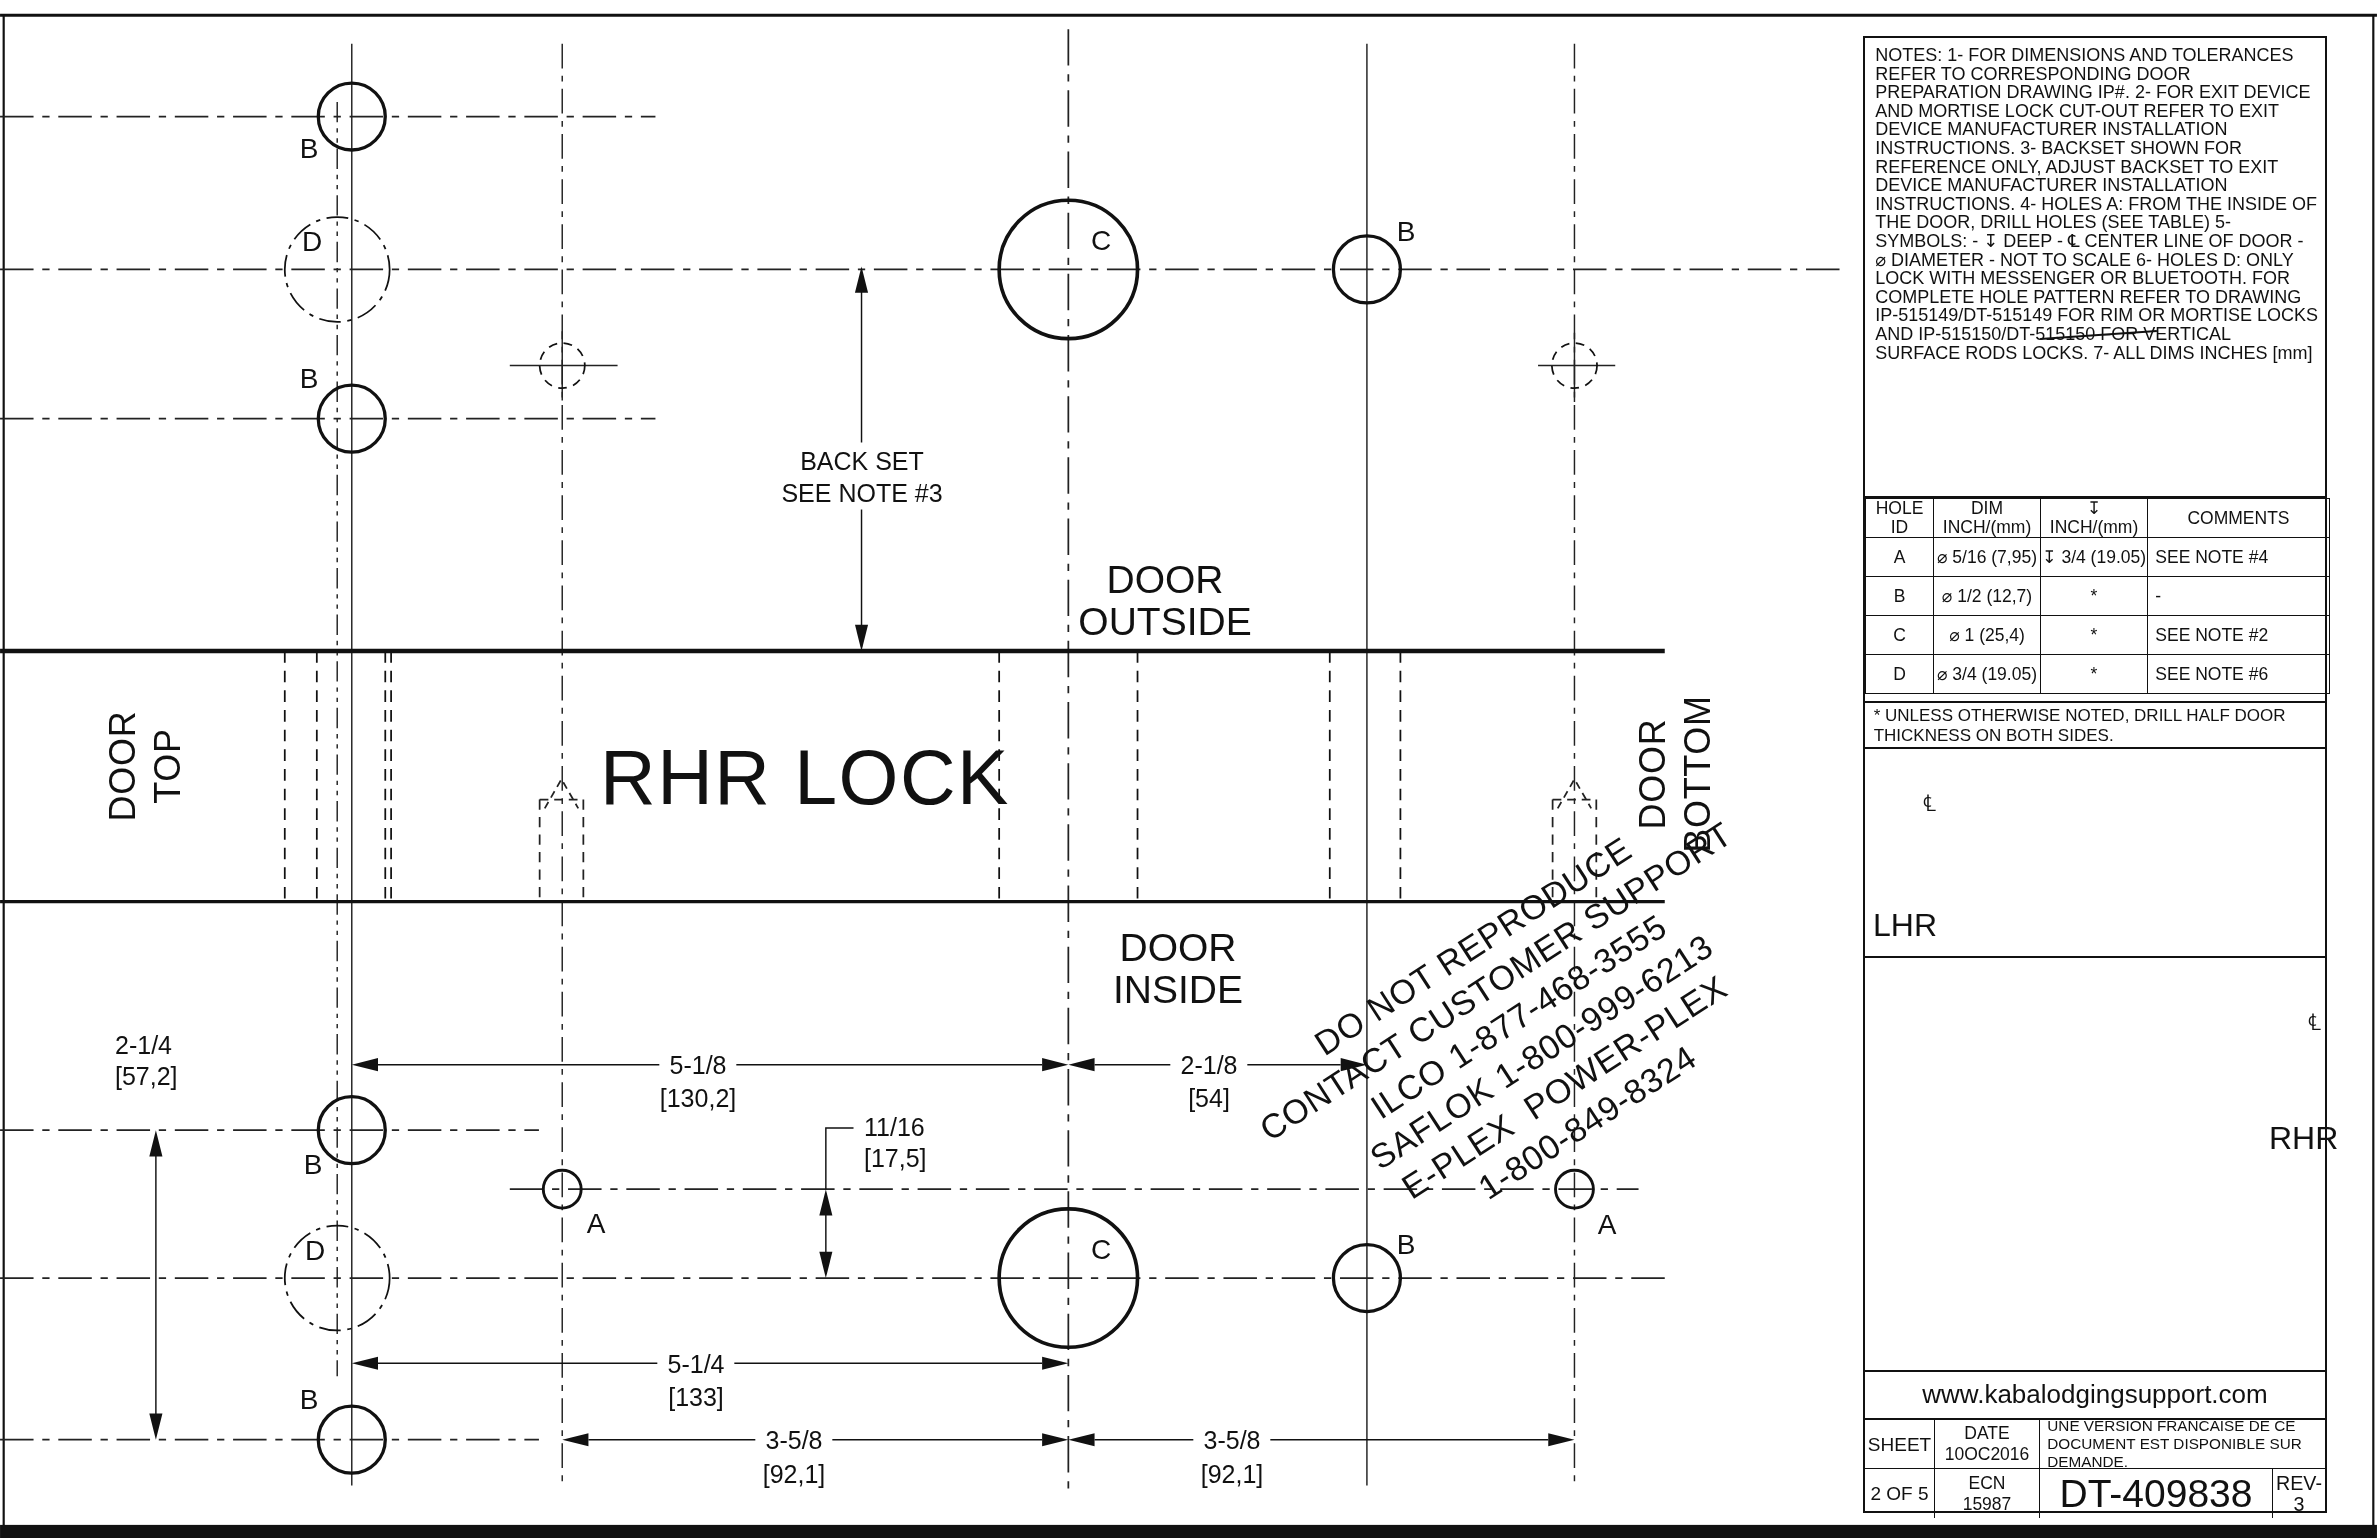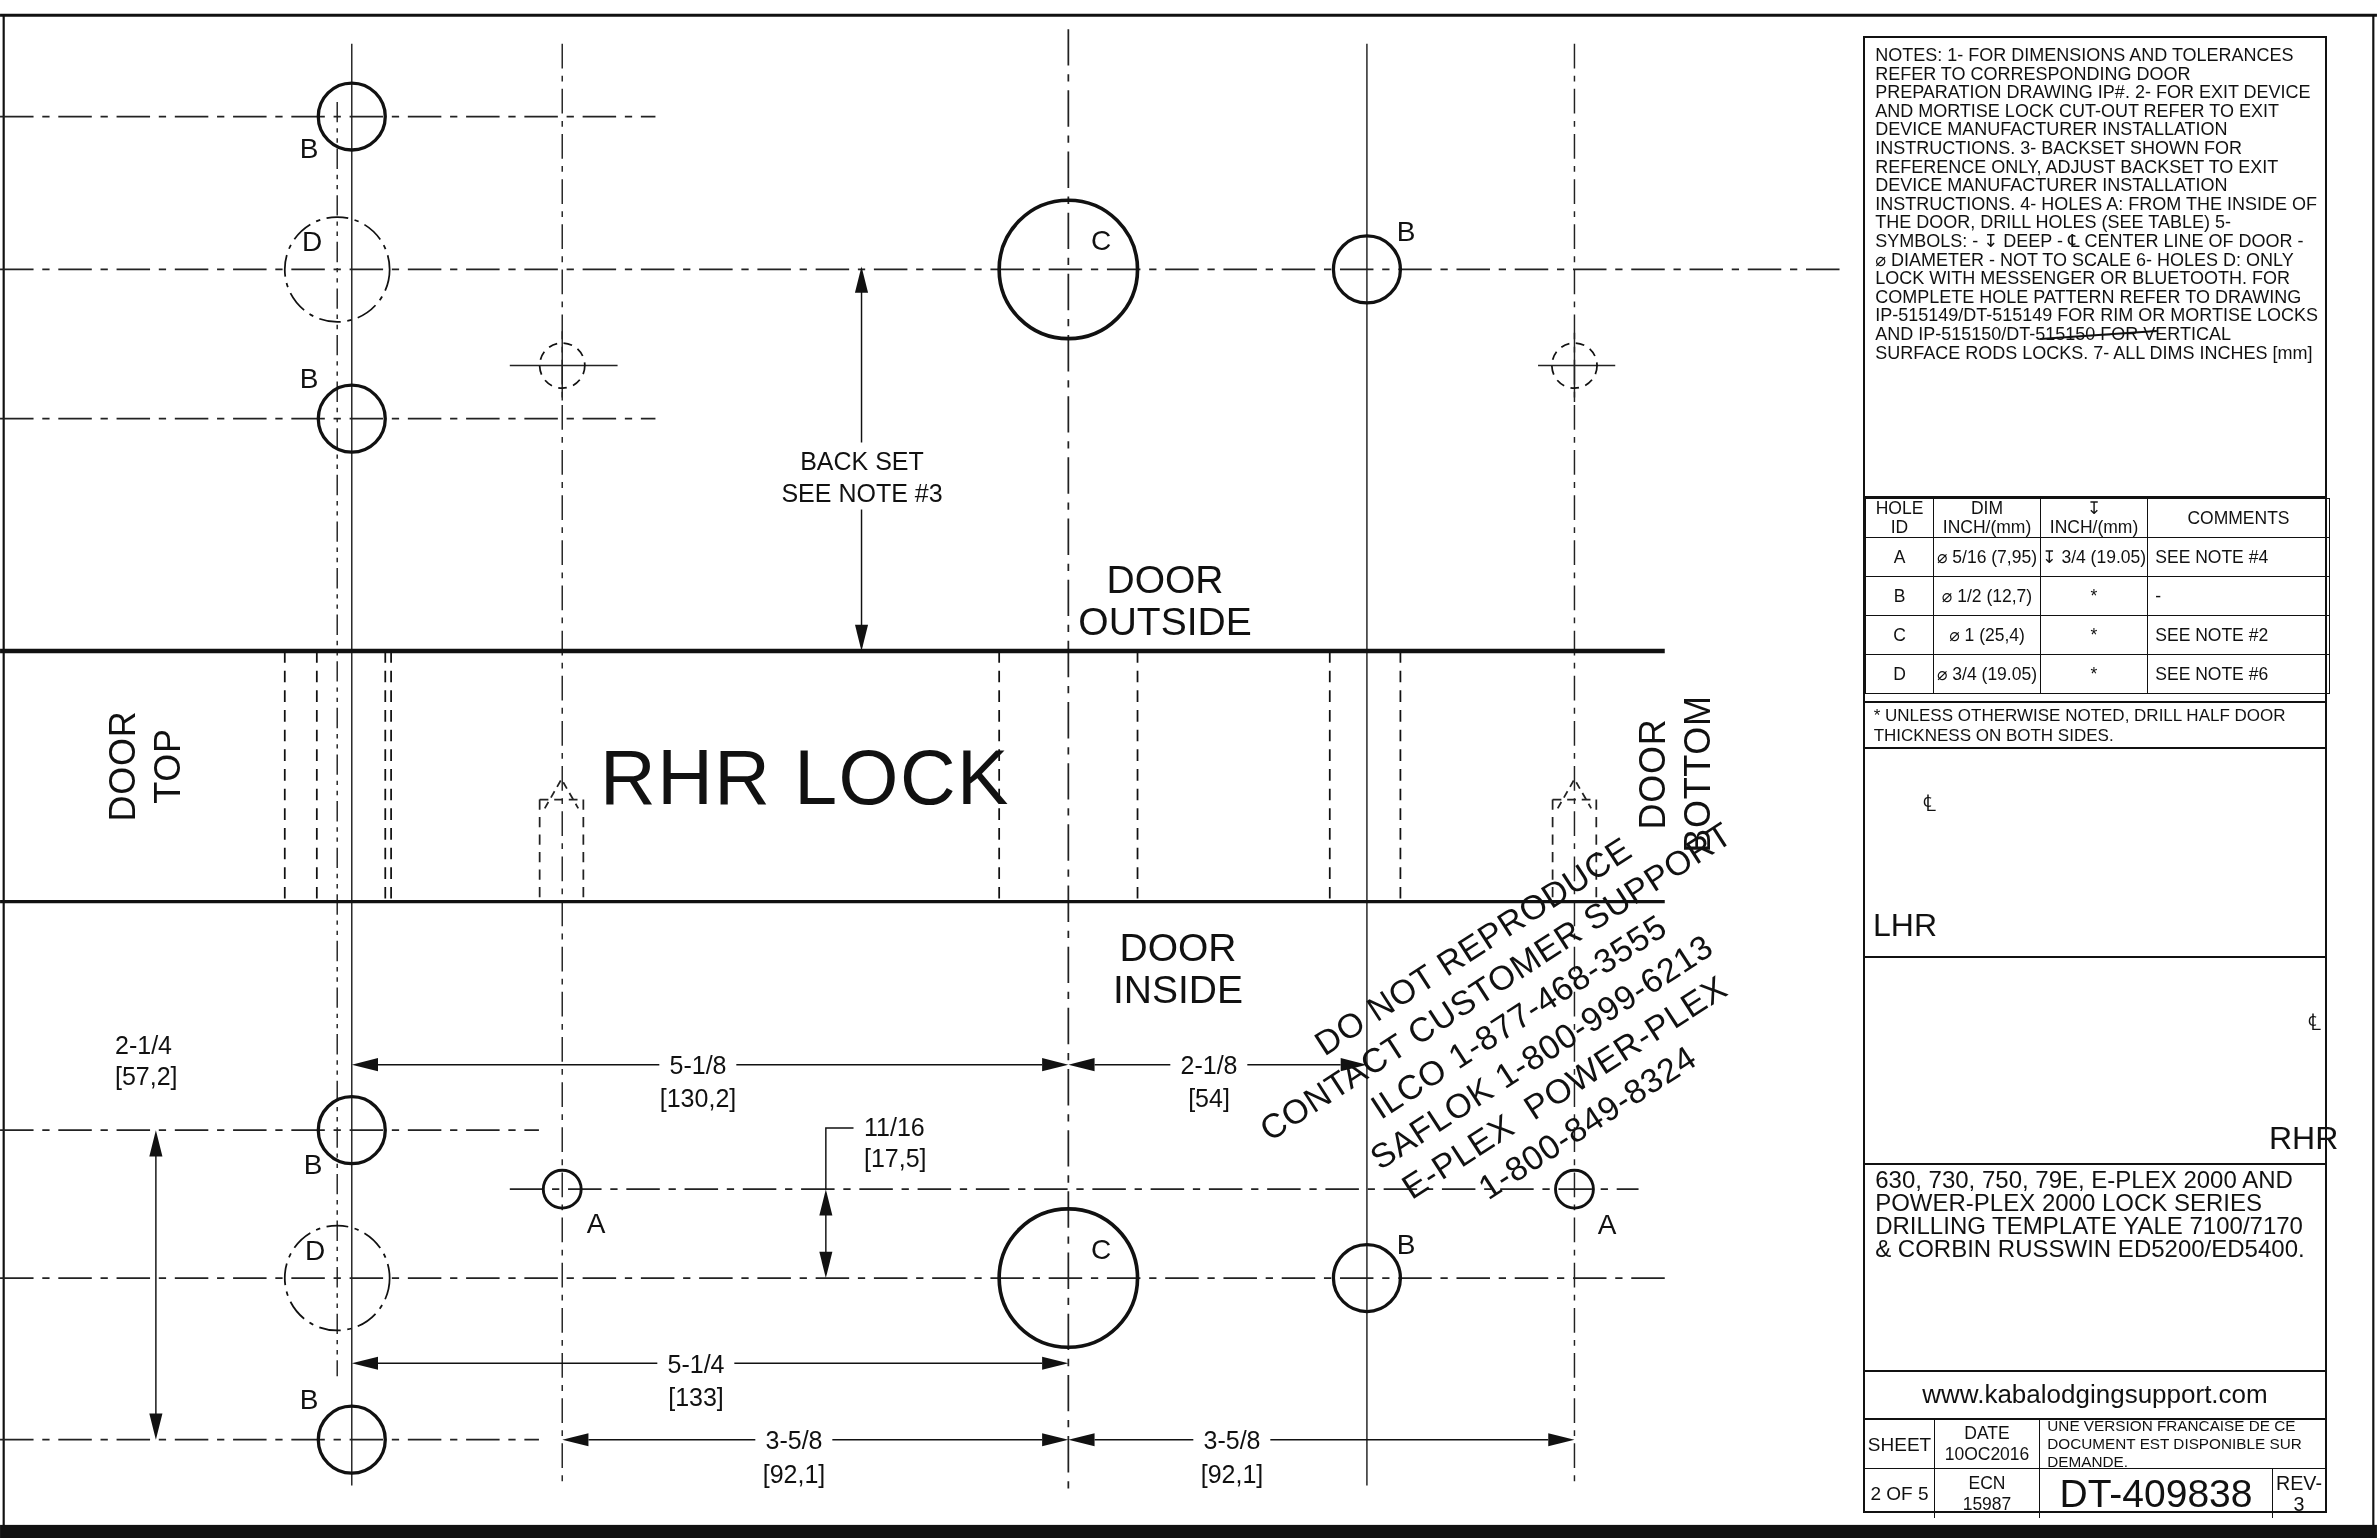--- a/index.html
+++ b/index.html
@@ -335,25 +335,20 @@
     </tbody>
         </table>
   </div>
 
   <div class="sec foot">* UNLESS OTHERWISE NOTED, DRILL HALF DOOR
 THICKNESS ON BOTH SIDES.</div>
 
   <div class="sec lhrbox"></div>
   <div class="sec rhrbox"></div>
 
-  <div class="sec titlebox">630, 730, 750, 79E, E-PLEX 2000
-AND POWER-PLEX 2000 LOCK SERIES
-DRILLING TEMPLATE
-YALE 7100/7170 &amp; CORBIN RUSSWIN
-ED5200/ED5400.</div>
 
 
   <div class="sec wwwbox">www.kabalodgingsupport.com</div>
 
   <div class="sec grid">
     <div class="gcell" style="left:0;top:0;width:70px;height:49px;border-right:1.5px solid #111;border-bottom:1.5px solid #111;">SHEET</div>
     <div class="gcell" style="left:70px;top:0;width:105px;height:49px;border-right:1.5px solid #111;border-bottom:1.5px solid #111;font-size:17.5px;">
       <span>DATE</span>
       <span>10OC2016</span>
     </div>

